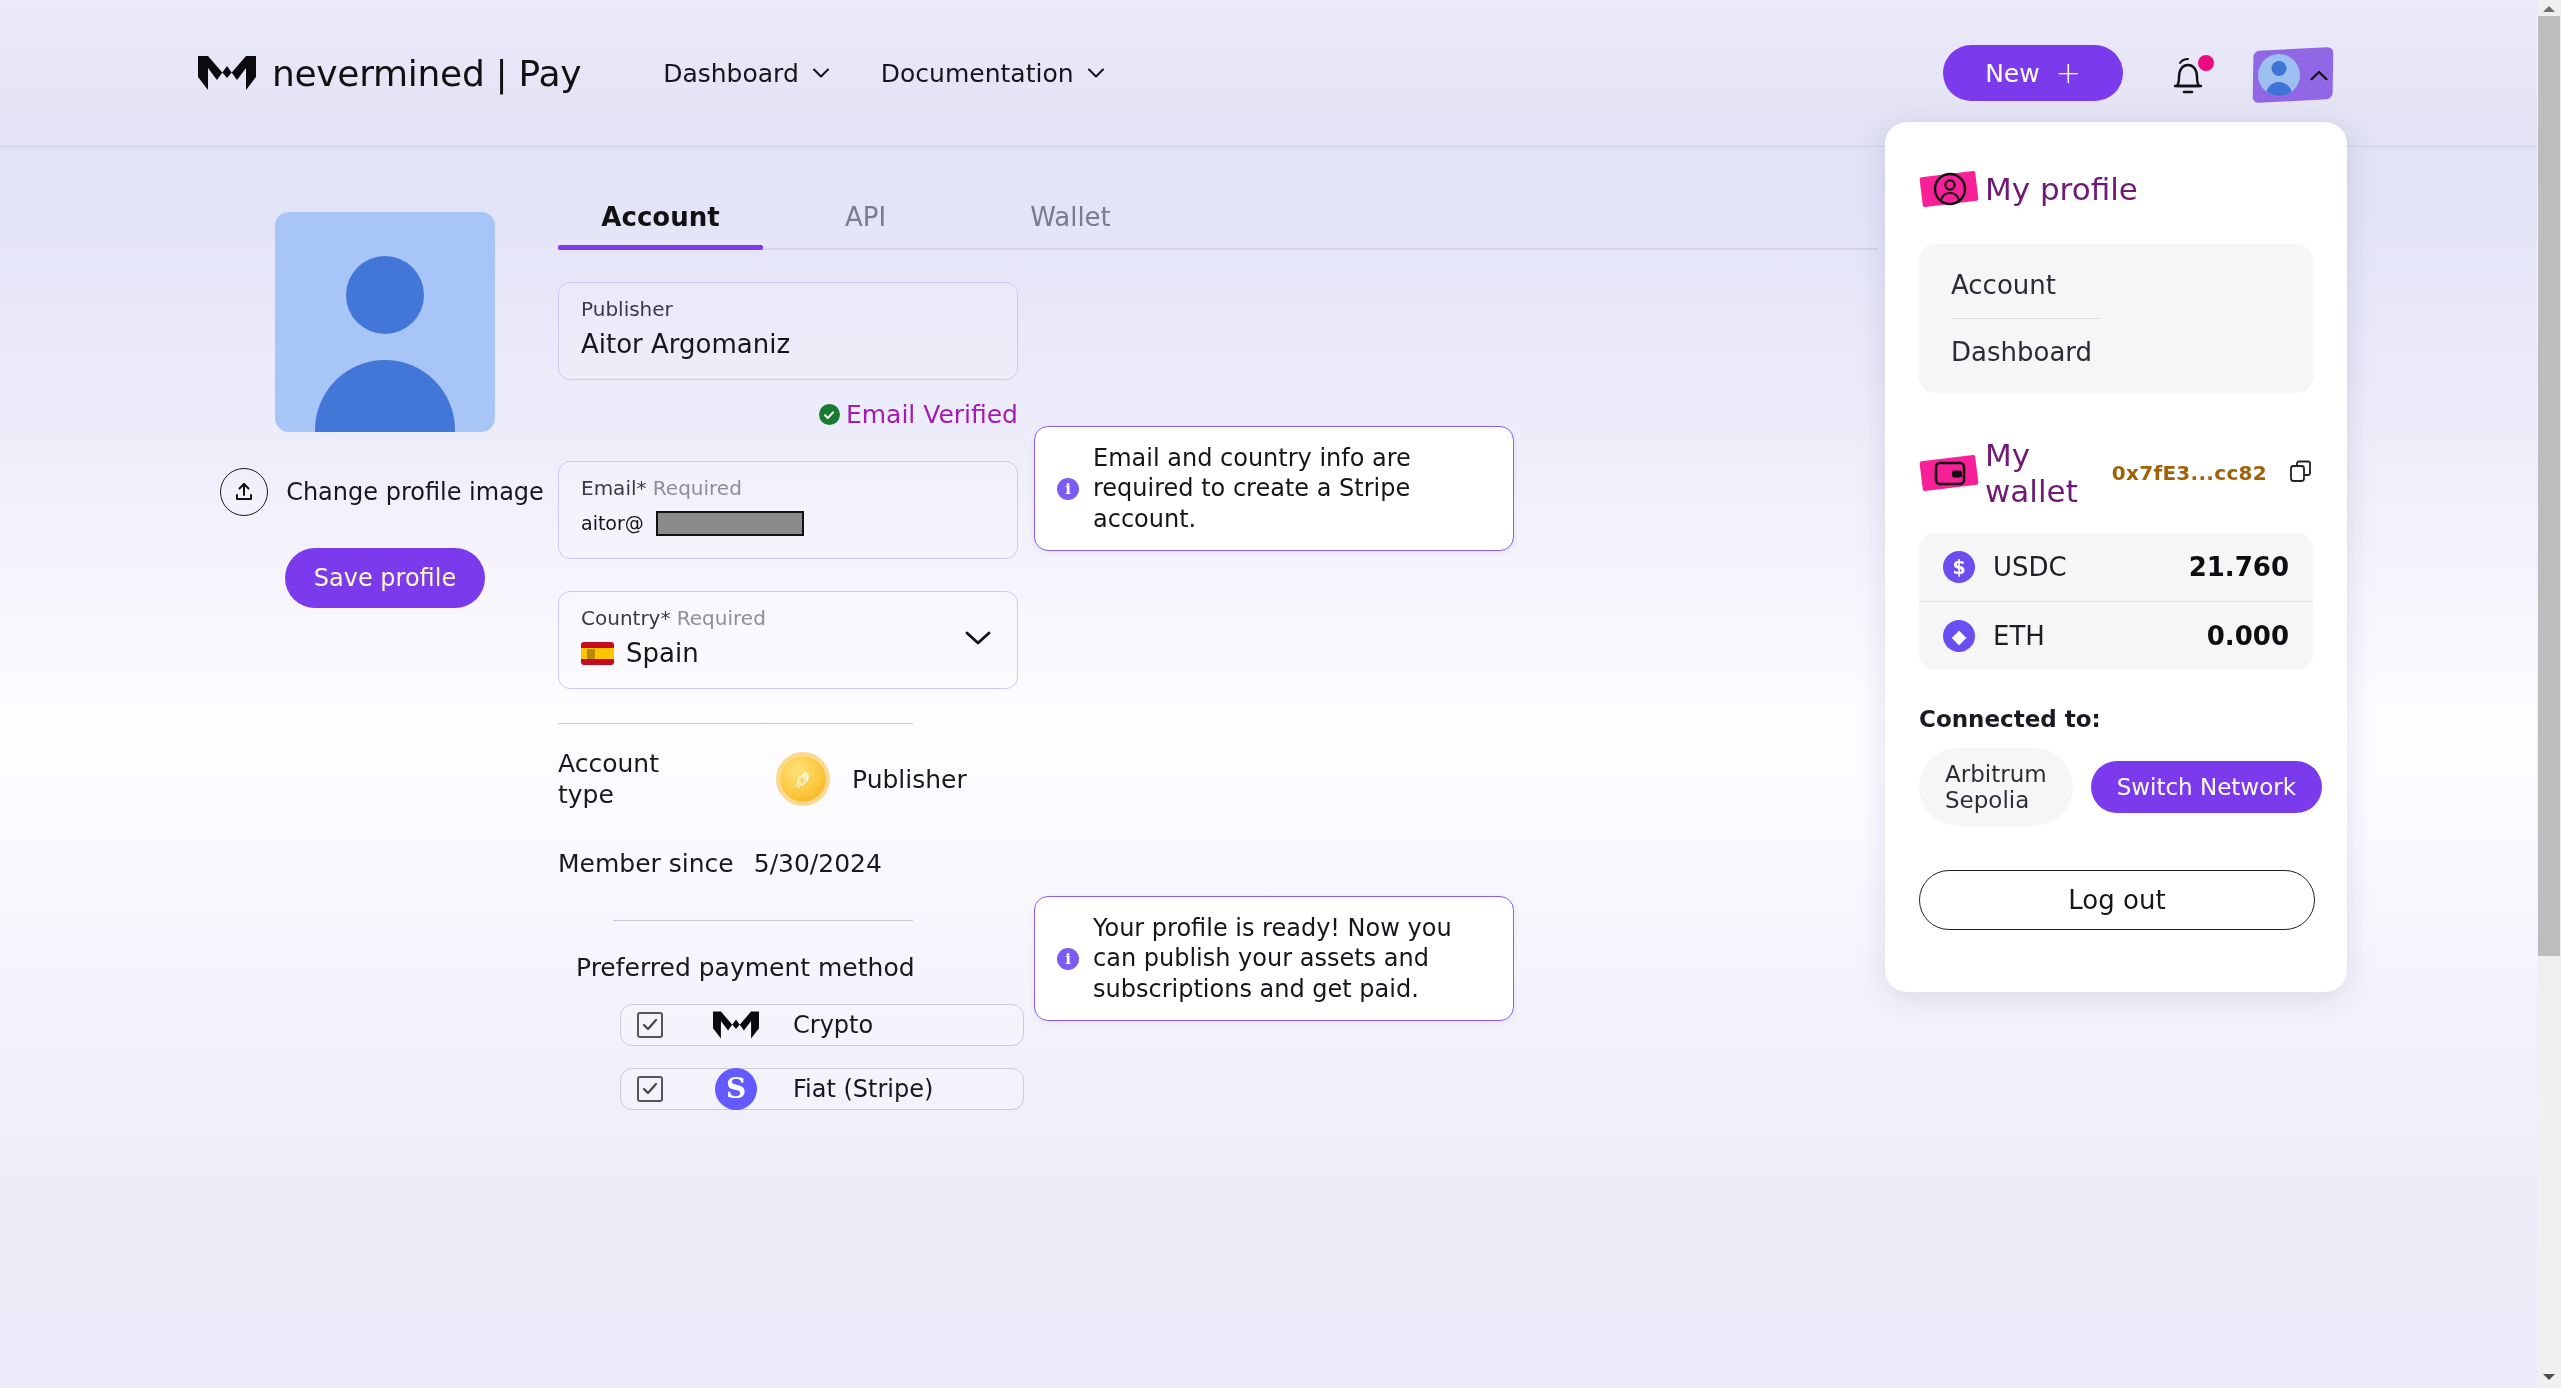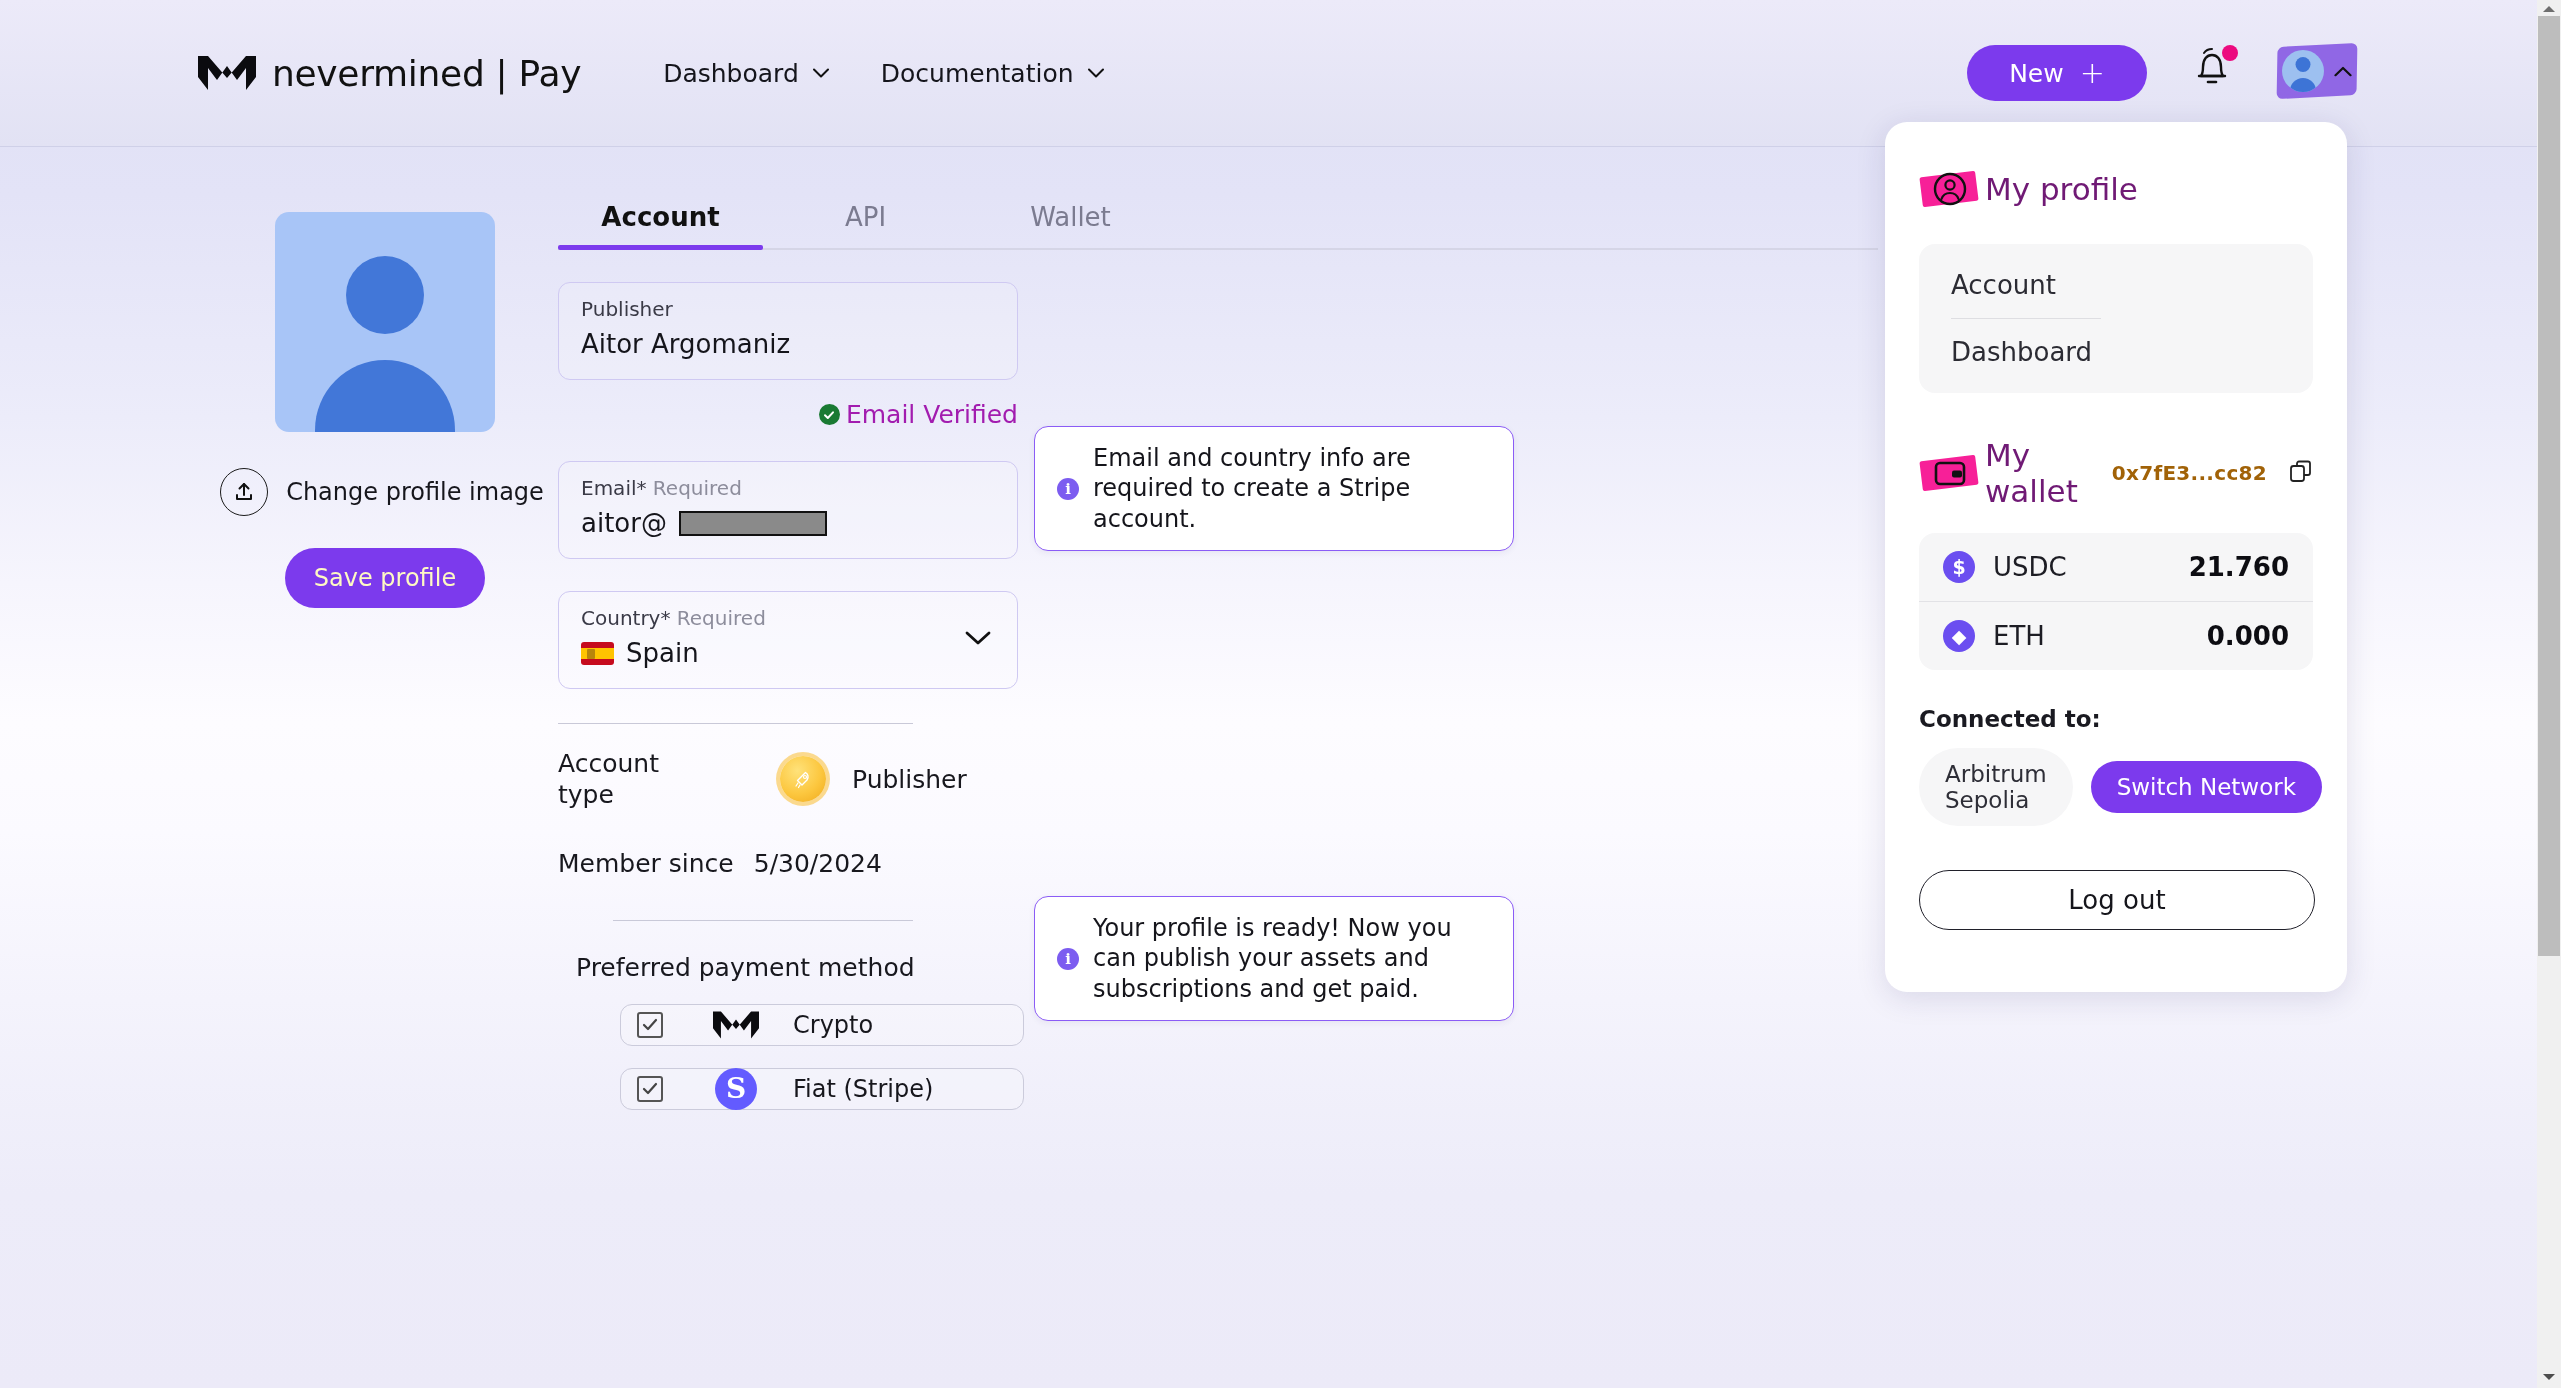--- a/index.html
+++ b/index.html
@@ -73,23 +73,23 @@
   }
   .nav-item {
     display: flex; align-items: center; gap: 14px;
     font-size: 25px; color: #15151c; cursor: pointer;
     white-space: nowrap;
   }
   .chev {
     width: 16px; height: 10px; flex: none;
   }
   .header-right {
-    position: absolute; right: 180px; top: 50%;
+    position: absolute; right: 204px; top: 50%;
     transform: translateY(-50%);
-    display: flex; align-items: flex-start; gap: 44px;
+    display: flex; align-items: flex-end; gap: 44px;
   }
   .new-btn {
     display: flex; align-items: center; justify-content: center;
     gap: 16px;
     background: #7c3aed; color: #fff;
     border: none; border-radius: 999px;
     width: 180px; height: 56px;
     font-size: 25px; font-family: inherit; cursor: pointer;
   }
   .plus-glyph { font-size: 30px; line-height: 1; font-weight: 300; }
@@ -193,21 +193,21 @@
   .field-value {
     font-size: 26px; color: #15151b; margin-top: 6px;
     display: flex; align-items: center; gap: 12px;
     min-height: 34px;
   }
   .redaction {
     display: inline-block; width: 148px; height: 25px;
     background: #8a8a8a; border: 2px solid #111; vertical-align: middle;
   }
   .email-row { display: flex; align-items: center; }
-  .email-text { font-size: 26px; color: #15151b; }
+  .email-text { font-size: 19px; color: #15151b; }
   .field.select-field { display: flex; align-items: center; justify-content: space-between; }
   .select-chev { width: 26px; height: 16px; flex: none; margin-right: 4px; }
   .flag {
     width: 33px; height: 23px; border-radius: 3px; flex: none;
     background: linear-gradient(180deg,#c60b1e 0 25%, #ffc400 25% 75%, #c60b1e 75% 100%);
     position: relative; overflow: hidden;
   }
   .flag::after {
     content: ""; position: absolute; left: 6px; top: 7px;
     width: 8px; height: 10px; background: #b8860b; border-radius: 1px;

